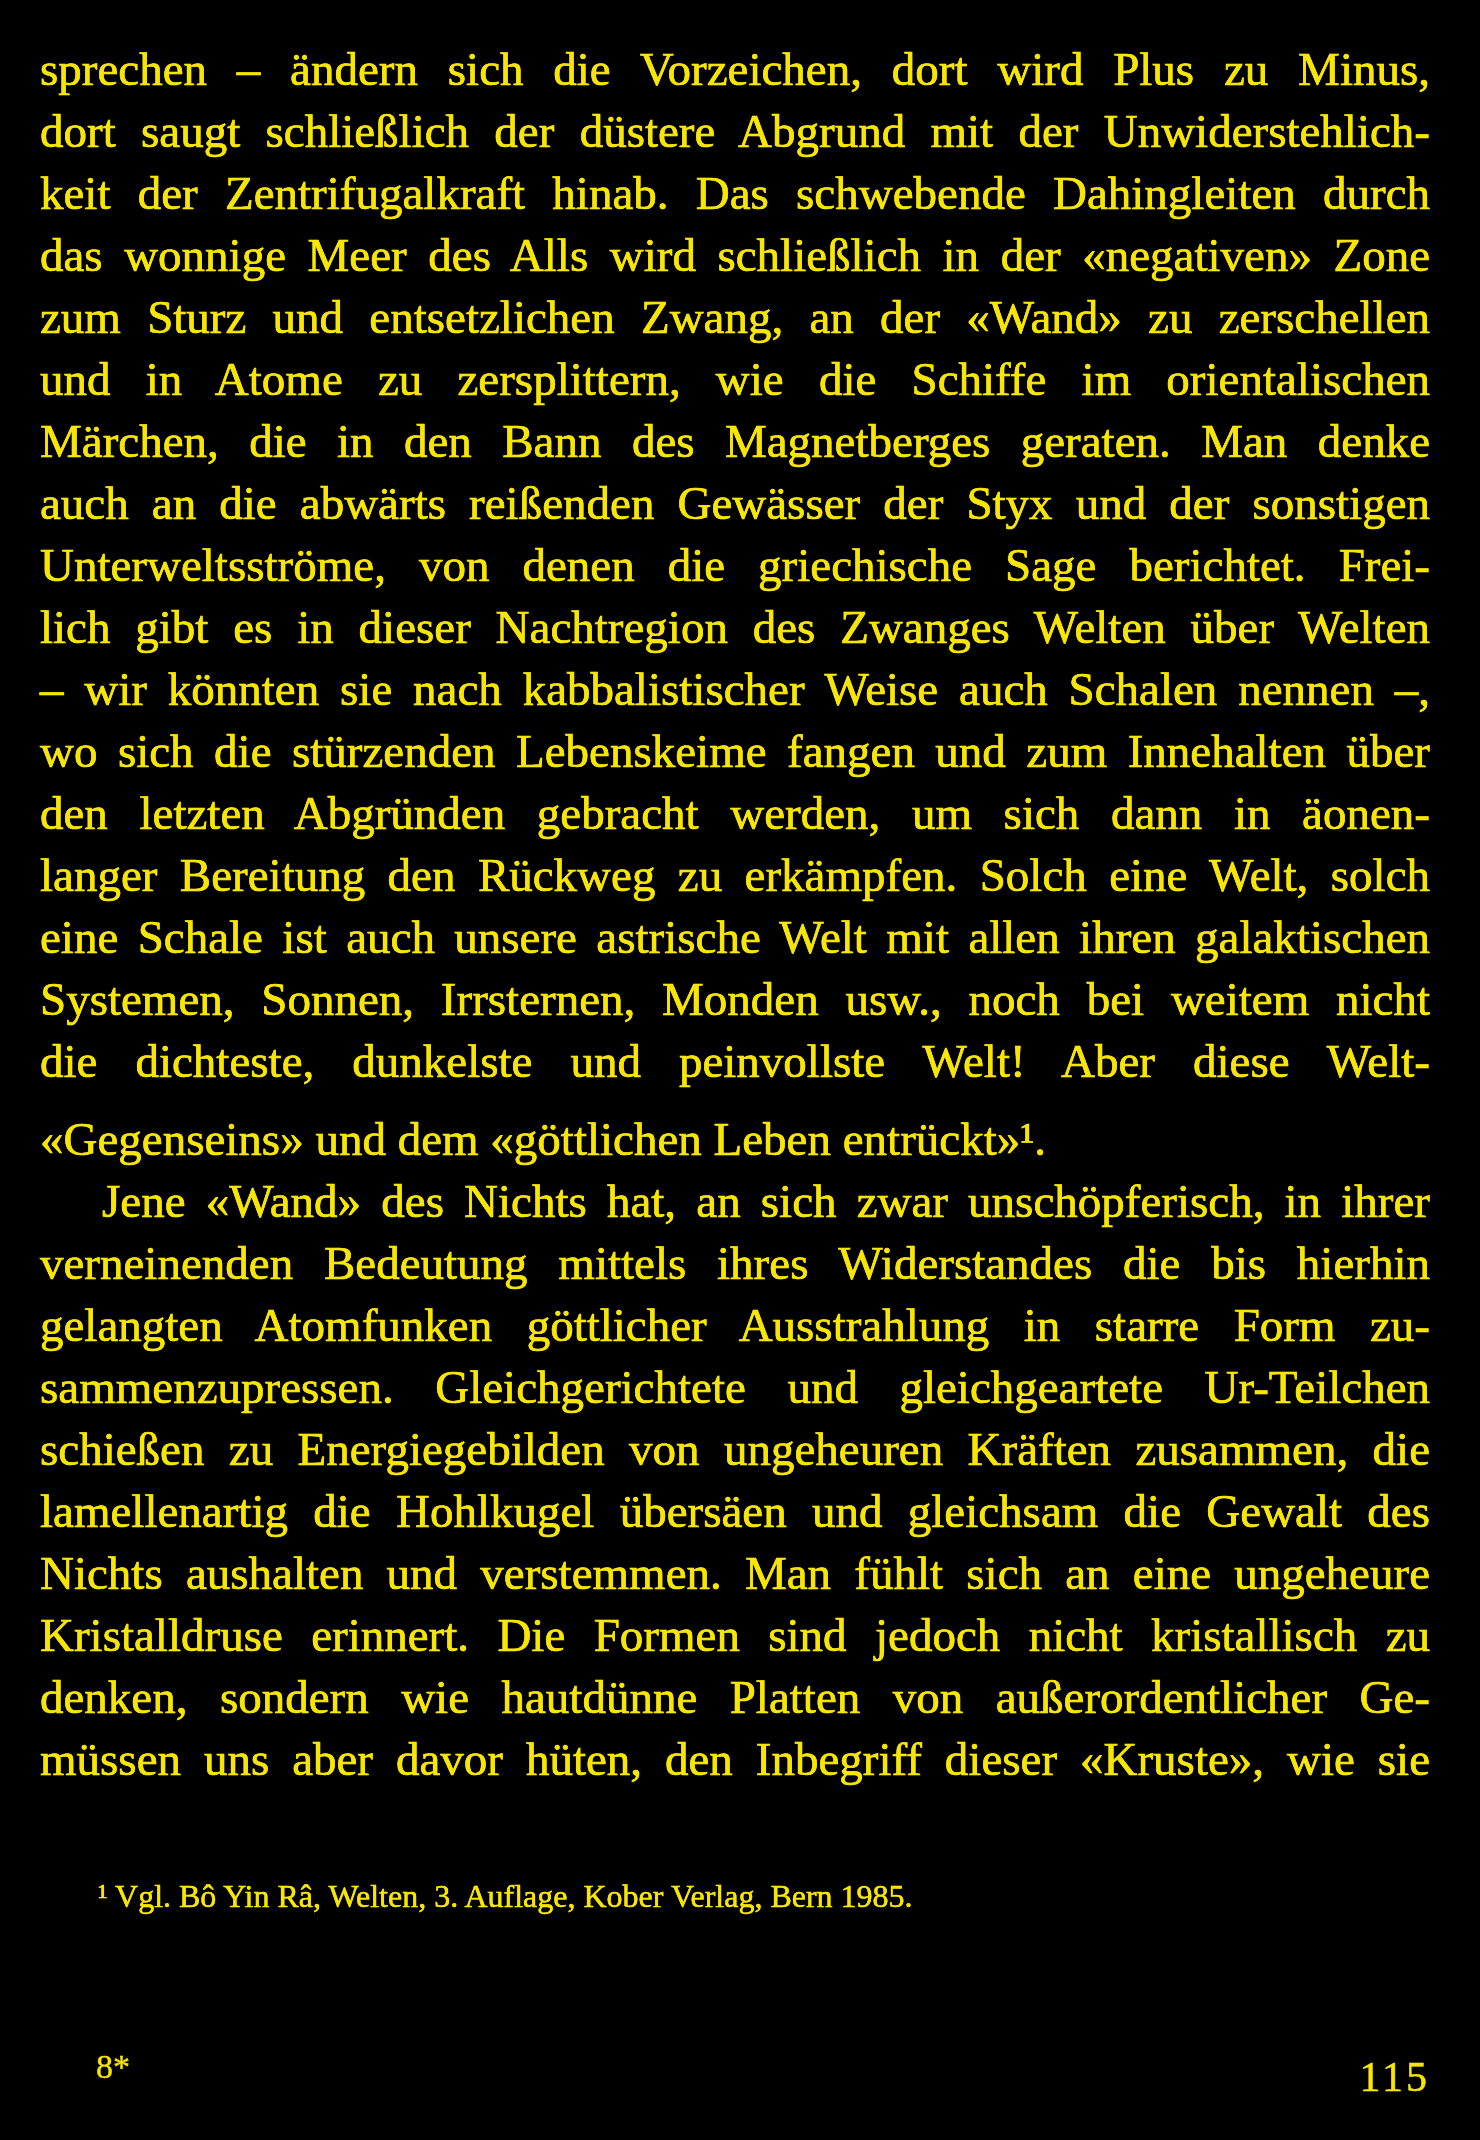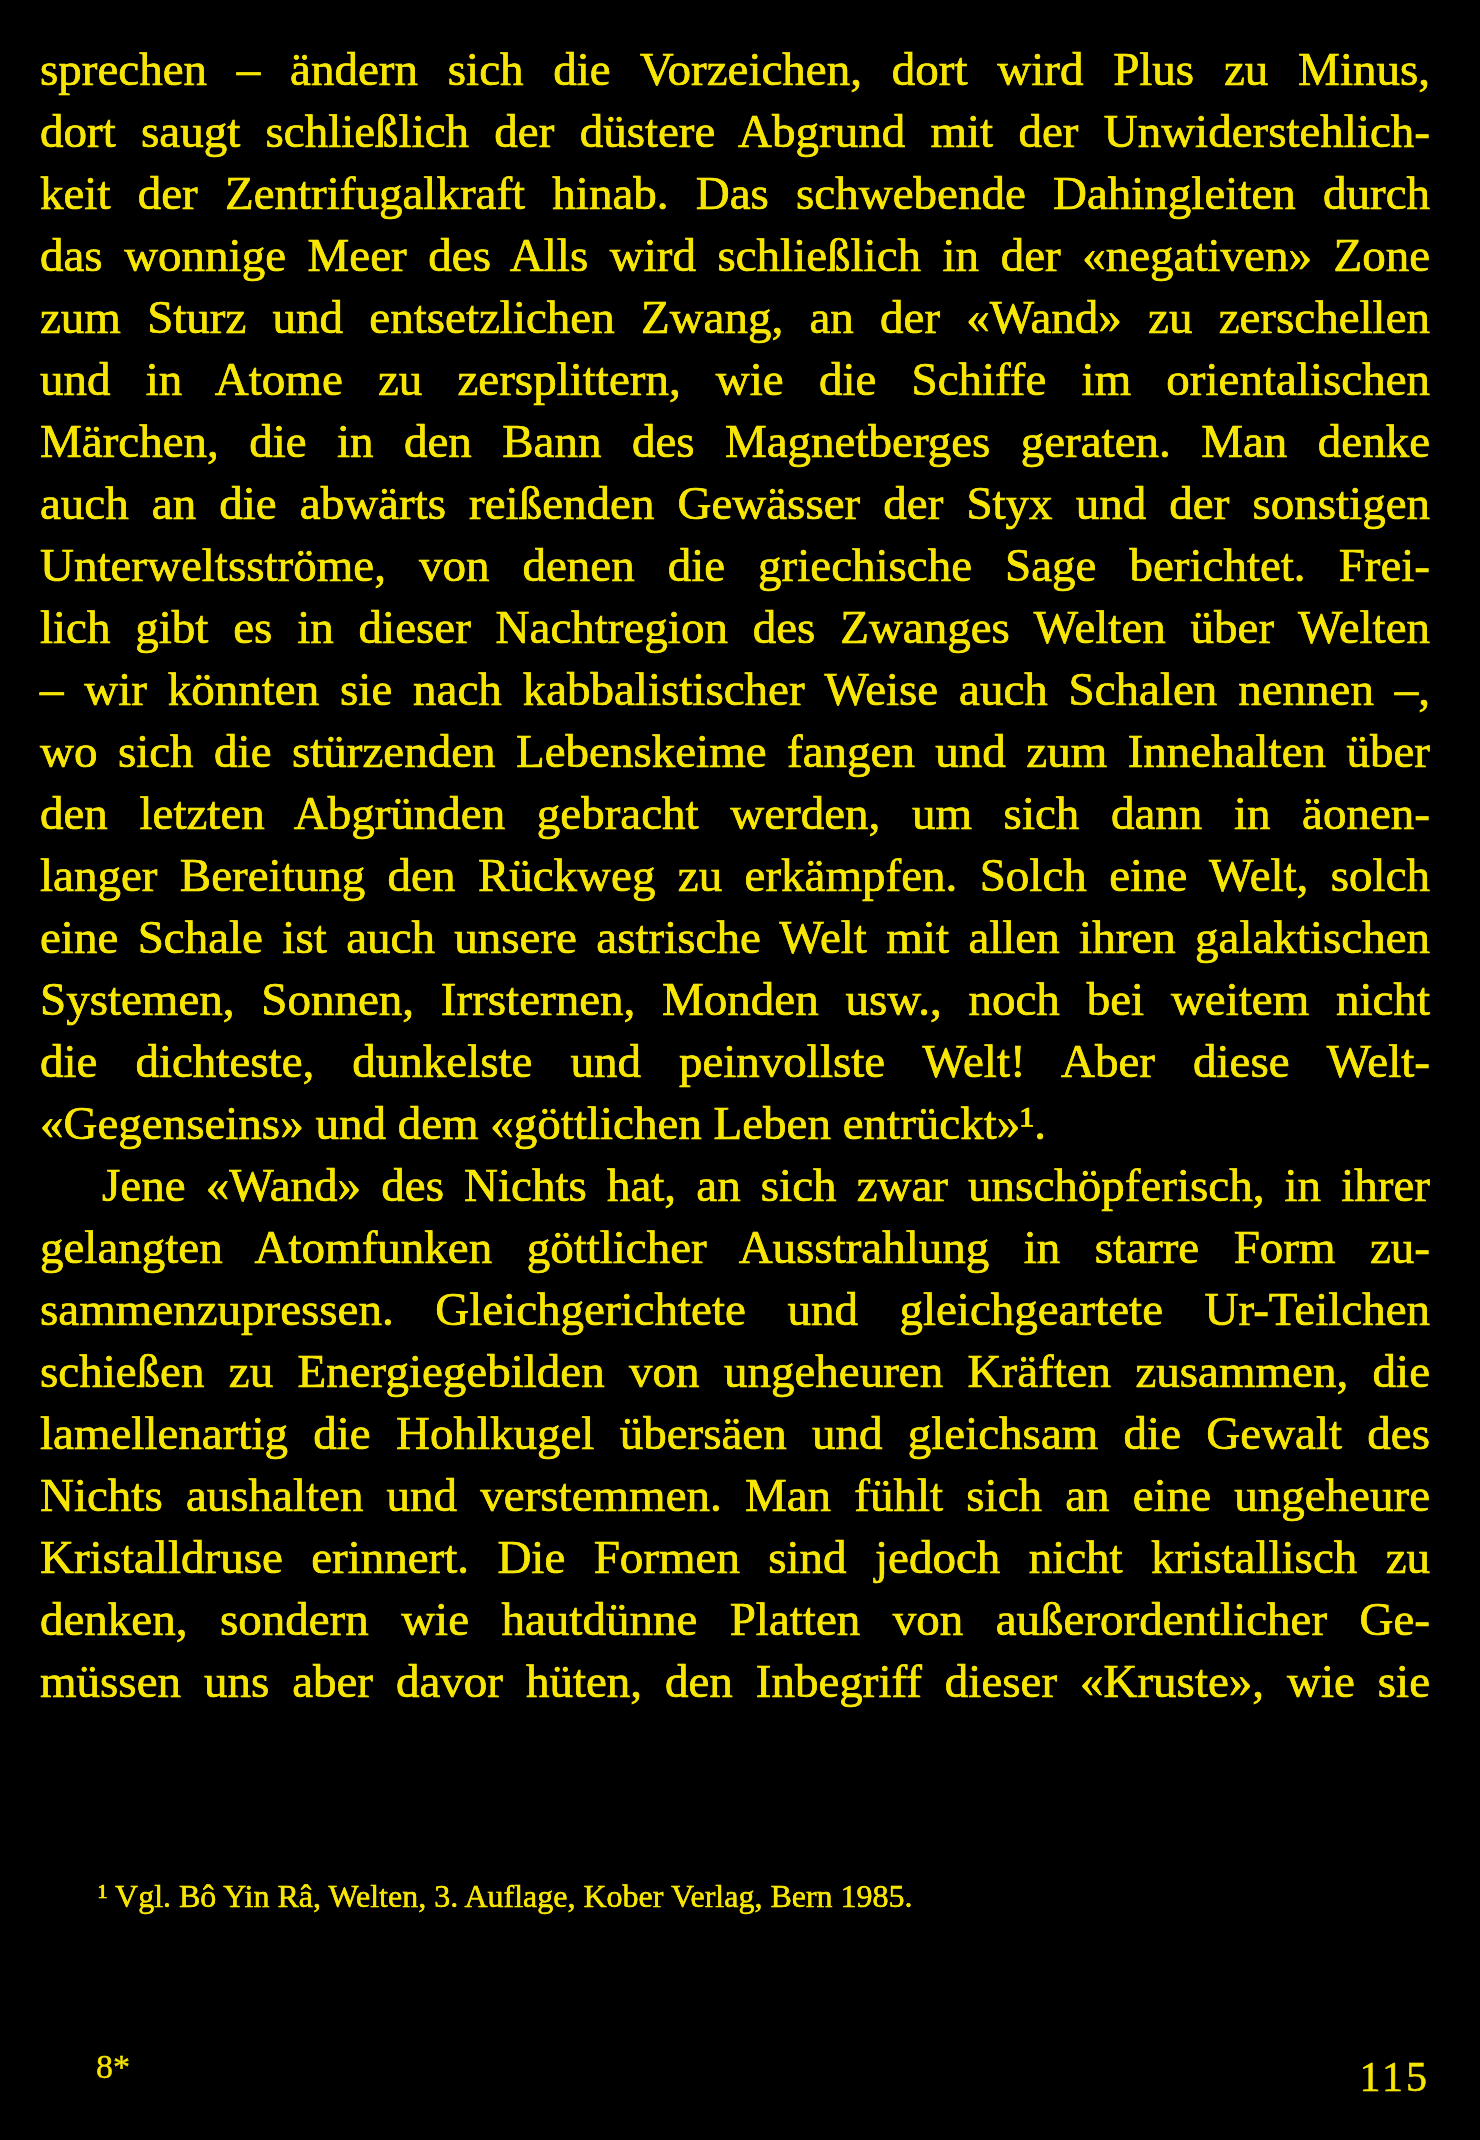--- a/index.html
+++ b/index.html
@@ -30,20 +30,21 @@
     text-align-last: justify;
     text-justify: inter-word;
     white-space: nowrap;
     letter-spacing: 0;
     -webkit-text-stroke: 0.6px currentColor;
     text-shadow: 0 0 0.6px currentColor;
   }
   
   .line.para-end {
     text-align-last: left;
+    margin-top: 16px;
   }
   
   .line.indent {
     text-indent: 62px;
   }
   .footnote {
     position: absolute;
     left: 98px;
     top: 1876px;
     width: 1330px;
@@ -94,20 +95,21 @@
       <div class="line">lich gibt es in dieser Nachtregion des Zwanges Welten über Welten</div>
       <div class="line">– wir könnten sie nach kabbalistischer Weise auch Schalen nennen –,</div>
       <div class="line">wo sich die stürzenden Lebenskeime fangen und zum Innehalten über</div>
       <div class="line">den letzten Abgründen gebracht werden, um sich dann in äonen-</div>
       <div class="line">langer Bereitung den Rückweg zu erkämpfen. Solch eine Welt, solch</div>
       <div class="line">eine Schale ist auch unsere astrische Welt mit allen ihren galaktischen</div>
       <div class="line">Systemen, Sonnen, Irrsternen, Monden usw., noch bei weitem nicht</div>
       <div class="line">die dichteste, dunkelste und peinvollste Welt! Aber diese Welt-</div>
       <div class="line para-end">«Gegenseins» und dem «göttlichen Leben entrückt»¹.</div>
       <div class="line indent">Jene «Wand» des Nichts hat, an sich zwar unschöpferisch, in ihrer</div>
+      <div class="line">verneinenden Bedeutung mittels ihres Widerstandes die bis hierhin</div>
       <div class="line">gelangten Atomfunken göttlicher Ausstrahlung in starre Form zu-</div>
       <div class="line">sammenzupressen. Gleichgerichtete und gleichgeartete Ur-Teilchen</div>
       <div class="line">schießen zu Energiegebilden von ungeheuren Kräften zusammen, die</div>
       <div class="line">lamellenartig die Hohlkugel übersäen und gleichsam die Gewalt des</div>
       <div class="line">Nichts aushalten und verstemmen. Man fühlt sich an eine ungeheure</div>
       <div class="line">Kristalldruse erinnert. Die Formen sind jedoch nicht kristallisch zu</div>
       <div class="line">denken, sondern wie hautdünne Platten von außerordentlicher Ge-</div>
       <div class="line">müssen uns aber davor hüten, den Inbegriff dieser «Kruste», wie sie</div>
     </div>
   <div class="footnote">¹ Vgl. Bô Yin Râ, Welten, 3. Auflage, Kober Verlag, Bern 1985.</div>

